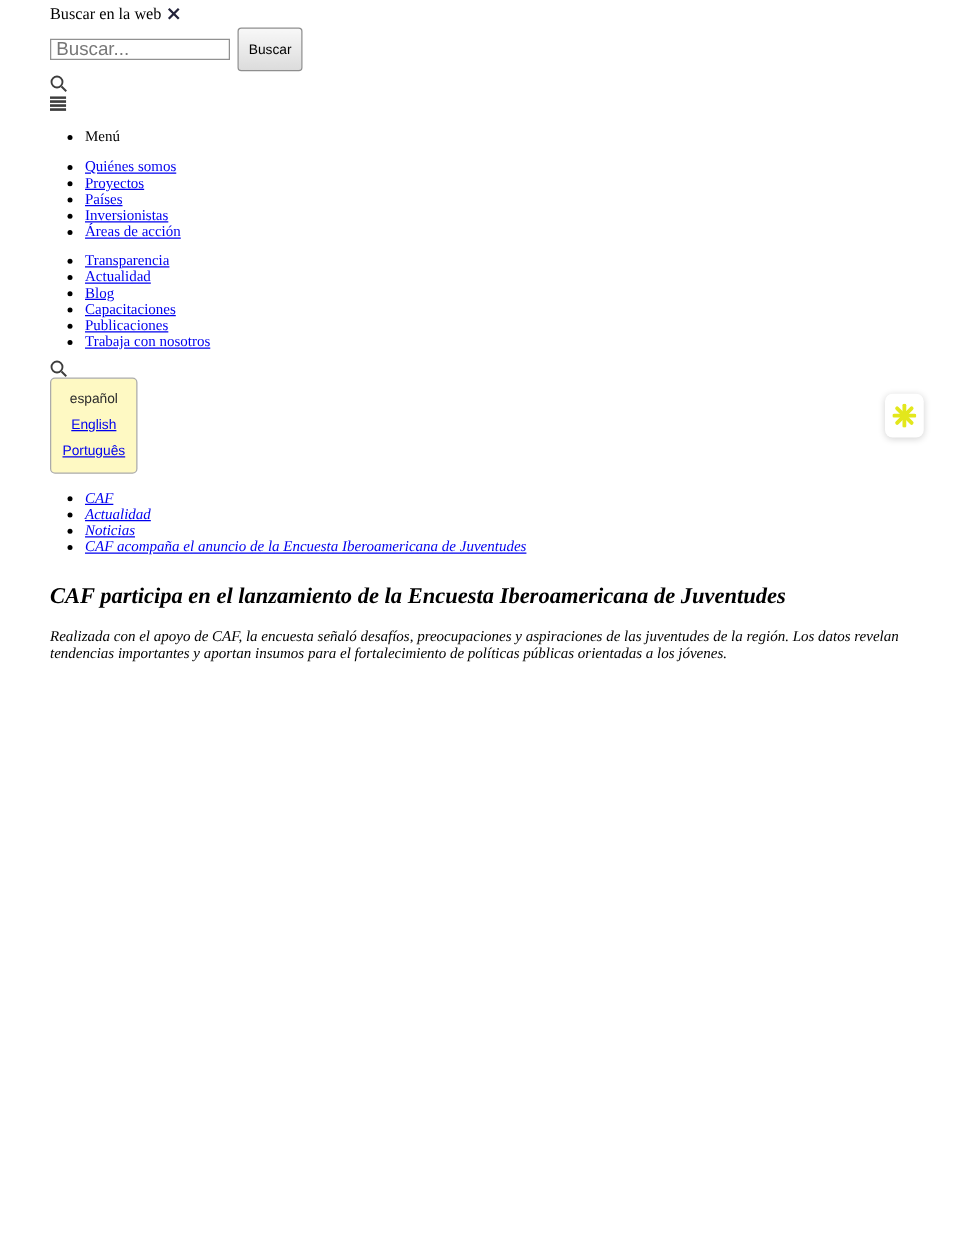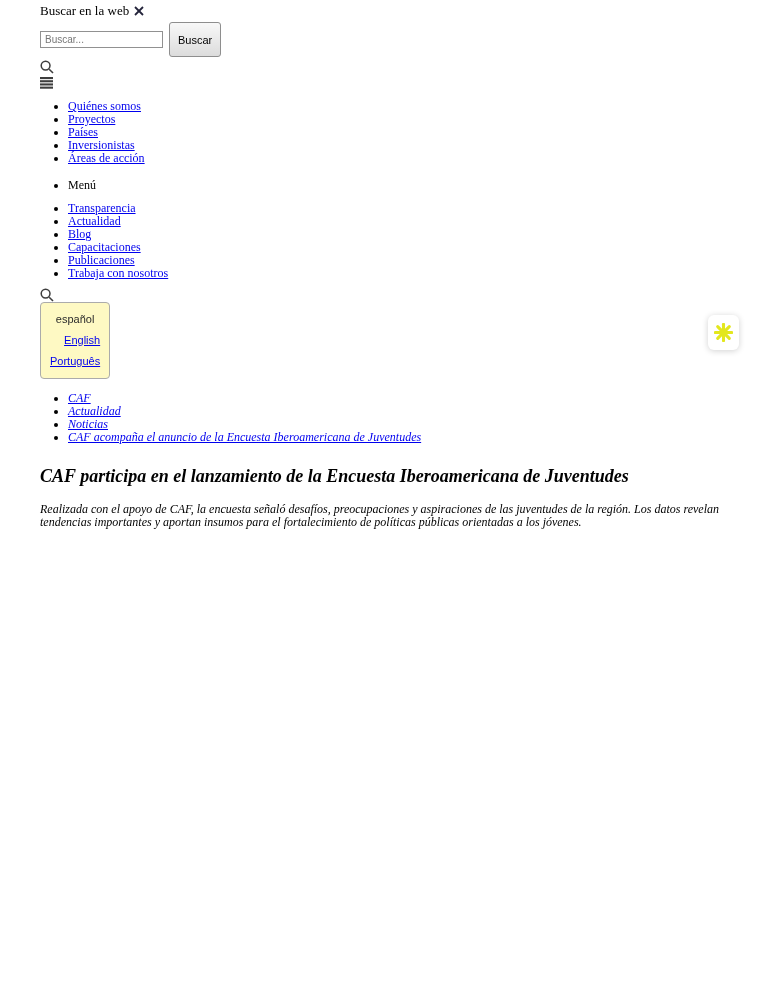--- a/index.html
+++ b/index.html
@@ -12,40 +12,40 @@
   .logo-row { display:flex; align-items:flex-start; padding-top:40px; width:700px; cursor:pointer; }
   .logo-mark svg { display:block; }
   .wordmark { margin-left:27px; padding-top:2px; color:#6d6e71; font-family:"Liberation Sans", sans-serif; }
   .wm-line { font-size:41px; line-height:37px; letter-spacing:0.5px; transform:scaleX(0.80); transform-origin:0 0; white-space:nowrap; font-weight:400; }
   .wm-line.bold { font-weight:700; }
 
   
   .search-label { margin-top:3px; font-size:13px; display:flex; align-items:center; gap:5px; }
   .close-btn { display:inline-flex; cursor:pointer; }
   .search-row { margin-top:3px; display:flex; align-items:center; }
-  .search-input { width:123px; height:17px; border:1px solid #919191; padding:1px 4px;
-    font-family:"Liberation Sans", sans-serif; font-size:10px; background:#fff; }
+  .search-input { width:144px; height:17px; border:1px solid #919191; padding:1px 4px;
+    font-family:"Liberation Sans", sans-serif; font-size:15px; background:#fff; }
   .search-input::placeholder { color:#777; }
   .search-btn { margin-left:6px; height:35px; padding:1px 8px; font-family:"Liberation Sans", sans-serif;
     font-size:11px; color:#000; background:linear-gradient(#f8f8f8,#dcdcdc); border:1px solid #8e8e8e;
     border-radius:3px; cursor:pointer; }
   .icon-btn { margin-top:3px; width:15px; cursor:pointer; line-height:0; }
 
   
   ul.navlist { list-style:disc; margin:11px 0 0 0; padding:0 0 0 28px; font-size:12px; }
   ul.navlist.first { margin-top:14px; }
   ul.navlist li { line-height:12.9px; }
   a { color:#0000EE; }
 
   
   .lang-box { margin-top:0; width:fit-content; min-width:62px; background:#fef9c3; border:1px solid #ababab;
     border-radius:4px; padding:10px 9px 11px 9px; text-align:center;
     font-family:"Liberation Sans", sans-serif; font-size:11px; }
   .lang-current { color:#2b2b2b; }
-  .lang-box a { display:block; margin-top:10px; line-height:11px;text-align:right; }
+  .lang-box a { display:block; margin-top:10px; line-height:11px; }
 
   
   ul.breadcrumb { list-style:disc; margin:13px 0 0 0; padding:0 0 0 28px; font-size:12px; }
   ul.breadcrumb li { line-height:12.9px;font-style:italic; }
 
   
   h1.article-title { margin:22px 0 0 0; font-size:18px; line-height:20px; font-weight:bold;font-style:italic; }
   p.article-summary { margin:17px 0 0 0; font-style:italic; font-size:12px; line-height:13px; max-width:693px; }
   p.article-date { margin:14px 0 0 0; font-size:12.5px; }
 
@@ -82,32 +82,32 @@
     </div>
     <div class="icon-btn">
       <svg width="13" height="12" viewBox="0 0 13 12">
         <rect x="0" y="0" width="13" height="2.1" fill="#3d3d3d"></rect>
         <rect x="0" y="3.2" width="13" height="2.1" fill="#3d3d3d"></rect>
         <rect x="0" y="6.4" width="13" height="2.1" fill="#3d3d3d"></rect>
         <rect x="0" y="9.6" width="13" height="2.1" fill="#3d3d3d"></rect>
       </svg>
     </div>
 
+    <ul class="navlist first">
+      <li>
+        <span>Menú</span>
+      </li>
+    </ul>
     <ul class="navlist">
         <li><a href="#">Quiénes somos</a></li>
         <li><a href="#">Proyectos</a></li>
         <li><a href="#">Países</a></li>
         <li><a href="#">Inversionistas</a></li>
         <li><a href="#">Áreas de acción</a></li>
       </ul>
-    <ul class="navlist first">
-      <li>
-        <span>Menú</span>
-      </li>
-    </ul>
     <ul class="navlist">
         <li><a href="#">Transparencia</a></li>
         <li><a href="#">Actualidad</a></li>
         <li><a href="#">Blog</a></li>
         <li><a href="#">Capacitaciones</a></li>
         <li><a href="#">Publicaciones</a></li>
         <li><a href="#">Trabaja con nosotros</a></li>
       </ul>
 
     <div class="icon-btn" style="margin-top:8px;">

